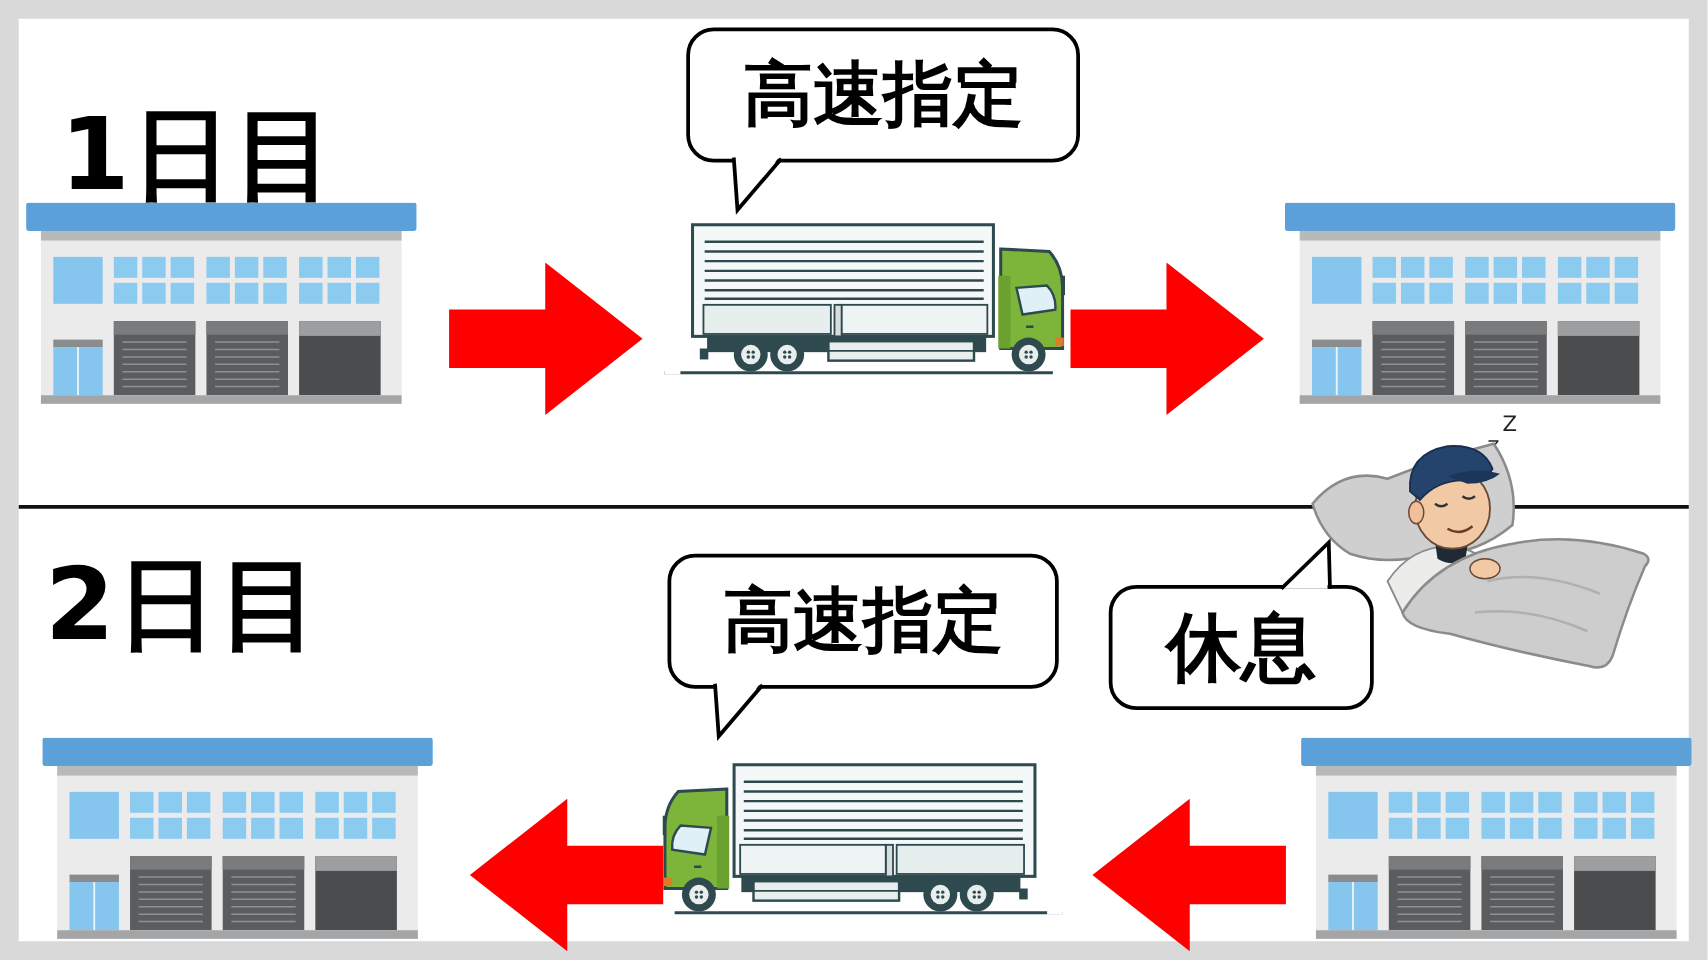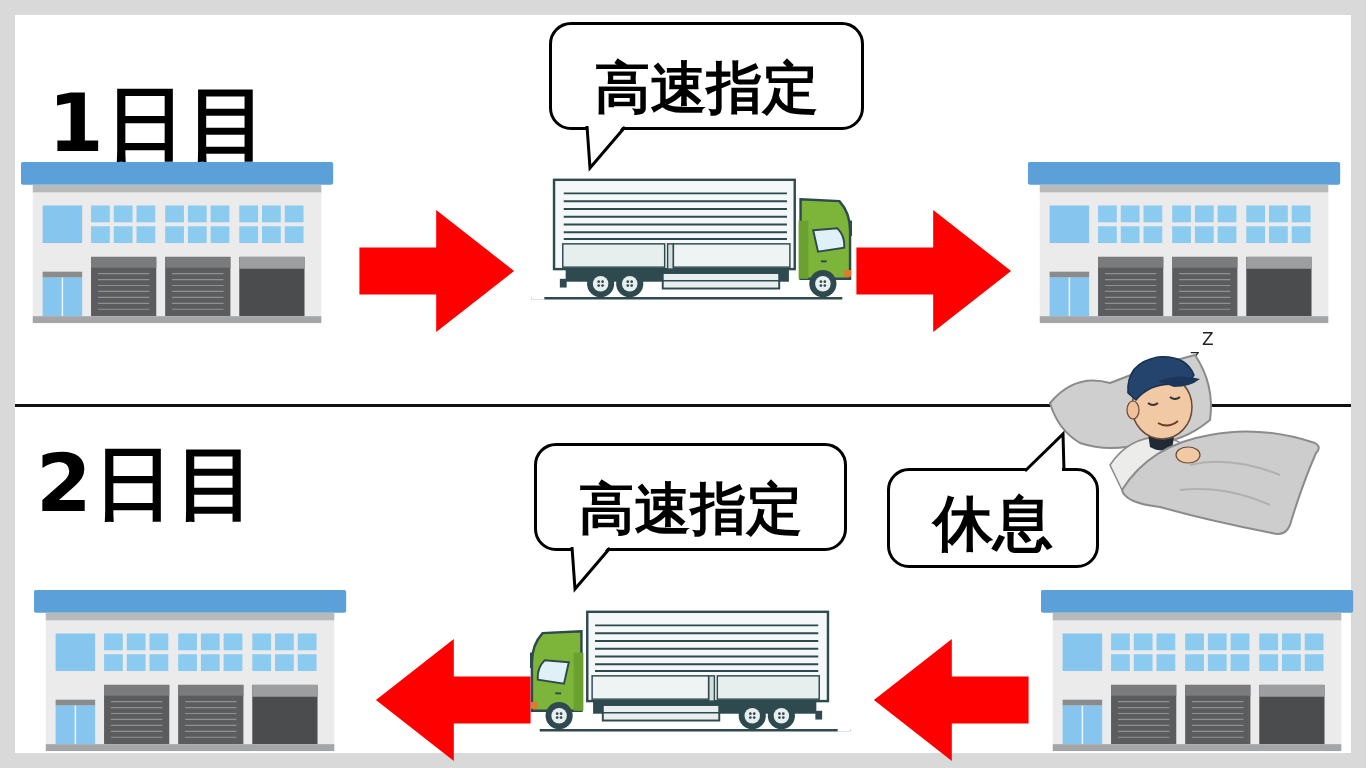--- a/index.html
+++ b/index.html
@@ -24,21 +24,21 @@
   .divider {
     position: absolute; left: 15px; top: 404px; width: 1336px; height: 3px;
     background: #111;
   }
   .bubble {
     position: absolute;
     background: #fff;
     border: 3px solid #000;
     border-radius: 22px;
     box-sizing: border-box;
-    display: flex; align-items: flex-end; justify-content: center;
+    display: flex; align-items: center; justify-content: center;
     font-weight: bold; color: #000;
     font-family: "DejaVu Sans", sans-serif;
   }
   .bubble span { position: relative; z-index: 2; }
   .tail { position: absolute; z-index: 3; overflow: visible; }
   svg { display: block; }
 </style>
 </head>
 <body>
 

